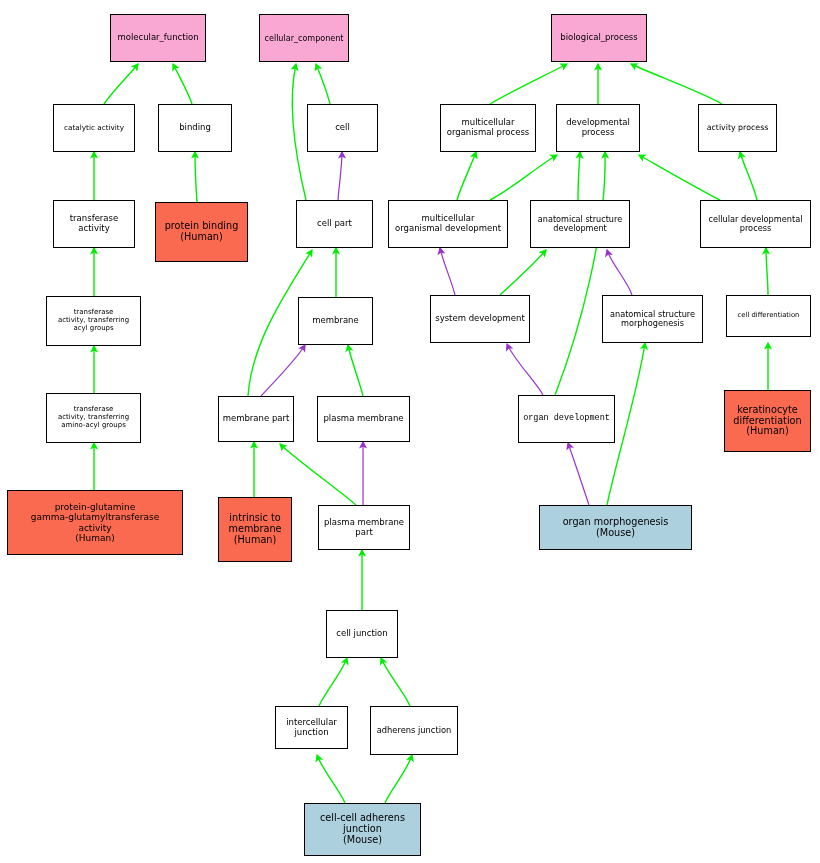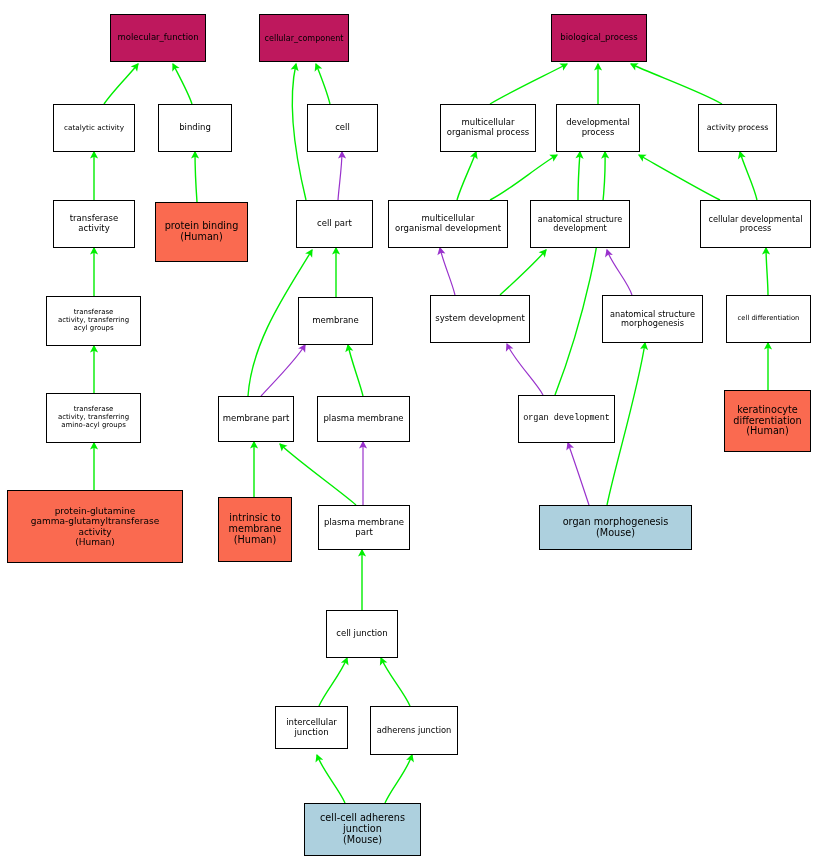--- a/index.html
+++ b/index.html
@@ -39,21 +39,21 @@
     color: #000000;
     overflow: hidden;
   }
   .go-node .node-label {
     display: block;
     width: 100%;
     padding: 0 2px;
     box-sizing: border-box;
     white-space: pre-line;
   }
-  .go-node.kind-root   { background: #be185d; }
+  .go-node.kind-root   { background: #f9a8d4; }
   .go-node.kind-term   { background: #ffffff; }
   .go-node.kind-human  { background: #fa6a50; }
   .go-node.kind-mouse  { background: #add0de; }
 </style>
 </head>
 <body>
 
 <div id="graph-root">
   <svg id="edge-layer" viewBox="0 0 820 863">
     <defs>
@@ -167,21 +167,21 @@
       <div class="go-node kind-term" style="left: 298px; top: 297px; width: 75px; height: 48px; font-size: 8.5px;">
         <span class="node-label">membrane</span>
       </div>
       <div class="go-node kind-term" style="left: 430px; top: 295px; width: 100px; height: 48px; font-size: 8.5px;">
         <span class="node-label">system development</span>
       </div>
       <div class="go-node kind-term" style="left: 602px; top: 295px; width: 101px; height: 48px; font-size: 8.19px;">
         <span class="node-label">anatomical structure
 morphogenesis</span>
       </div>
-      <div class="go-node kind-term" style="left: 726px; top: 295px; width: 85px; height: 48px; font-size: 6.81px;">
+      <div class="go-node kind-term" style="left: 726px; top: 295px; width: 85px; height: 42px; font-size: 6.81px;">
         <span class="node-label">cell differentiation</span>
       </div>
       <div class="go-node kind-term" style="left: 46px; top: 393px; width: 95px; height: 50px; font-size: 6.97px;">
         <span class="node-label">transferase
 activity, transferring
 amino-acyl groups</span>
       </div>
       <div class="go-node kind-term" style="left: 218px; top: 396px; width: 76px; height: 46px; font-size: 8.5px;">
         <span class="node-label">membrane part</span>
       </div>
@@ -189,21 +189,21 @@
         <span class="node-label">plasma membrane</span>
       </div>
       <div class="go-node kind-term" style="left: 518px; top: 395px; width: 97px; height: 48px; font-size: 8.5px; font-family: Liberation Mono, monospace;">
         <span class="node-label">organ development</span>
       </div>
       <div class="go-node kind-human" style="left: 724px; top: 390px; width: 87px; height: 62px; font-size: 9.7px;">
         <span class="node-label">keratinocyte
 differentiation
 (Human)</span>
       </div>
-      <div class="go-node kind-human" style="left: 7px; top: 490px; width: 176px; height: 73px; font-size: 9px;">
+      <div class="go-node kind-human" style="left: 7px; top: 490px; width: 176px; height: 65px; font-size: 9px;">
         <span class="node-label">protein-glutamine
 gamma-glutamyltransferase
 activity
 (Human)</span>
       </div>
       <div class="go-node kind-human" style="left: 218px; top: 497px; width: 74px; height: 65px; font-size: 9.7px;">
         <span class="node-label">intrinsic to
 membrane
 (Human)</span>
       </div>

